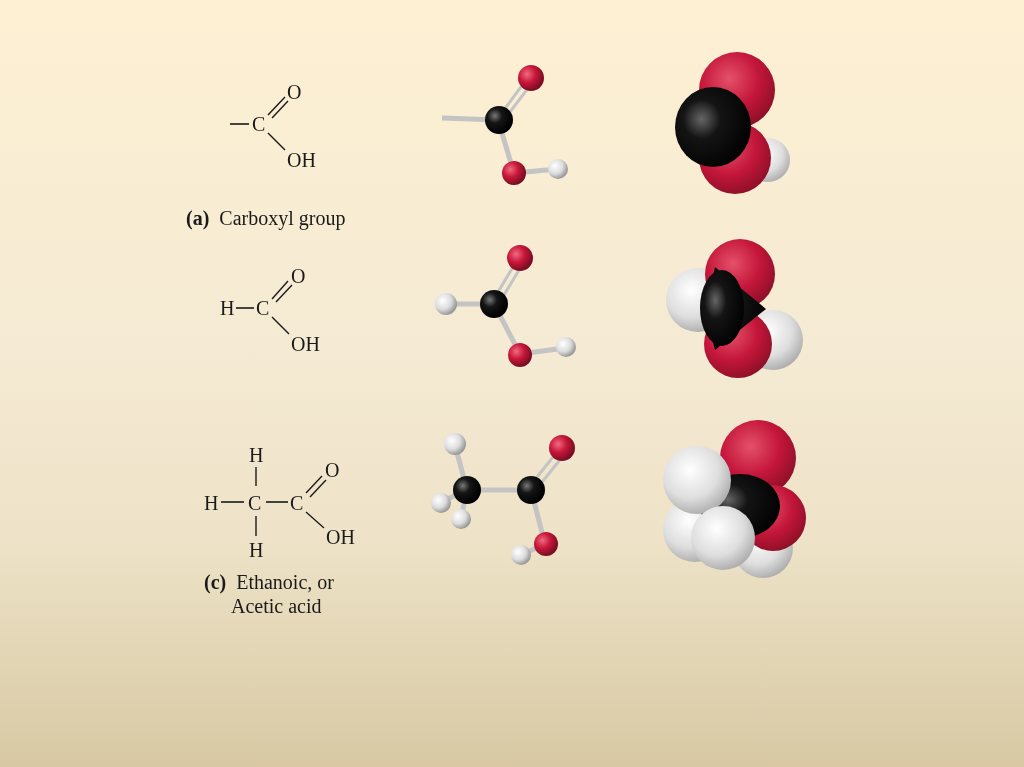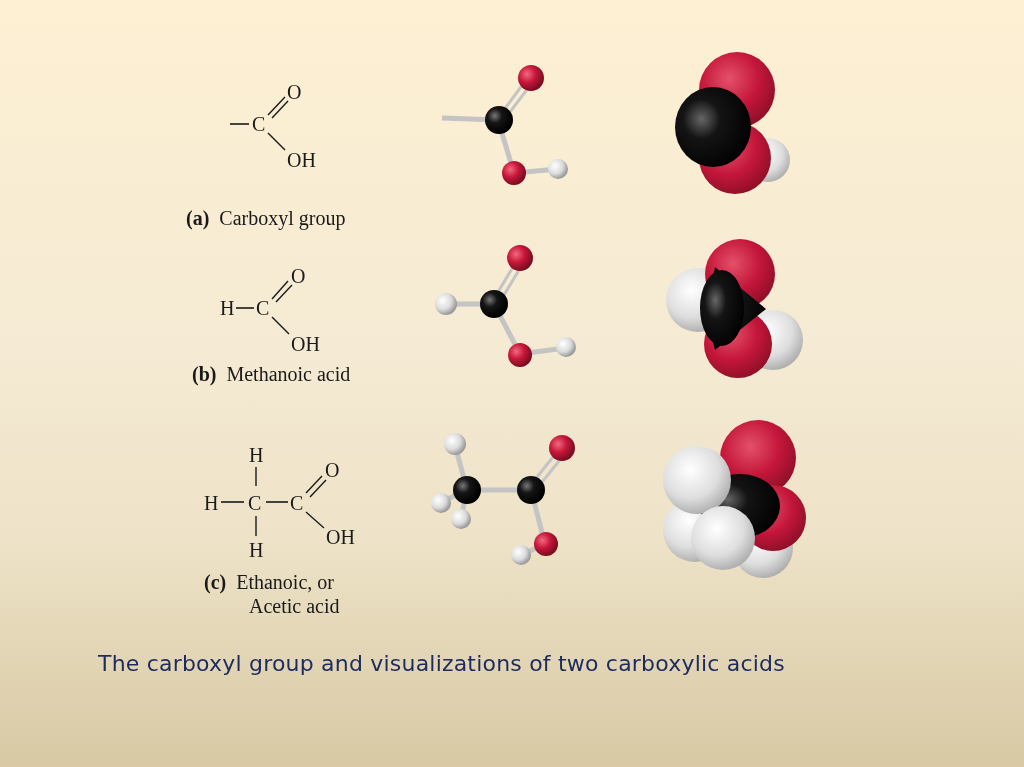--- a/index.html
+++ b/index.html
@@ -105,23 +105,20 @@
       <text x="2" y="53" font-size="20">H</text>
       <line x1="18" y1="46" x2="36" y2="46" stroke="#1a1a1a" stroke-width="1.6"></line>
       <text x="38" y="53" font-size="20">C</text>
       <line x1="54" y1="37" x2="70" y2="19" stroke="#1a1a1a" stroke-width="1.4"></line>
       <line x1="58" y1="40" x2="74" y2="23" stroke="#1a1a1a" stroke-width="1.4"></line>
       <text x="73" y="21" font-size="20">O</text>
       <line x1="54" y1="55" x2="71" y2="72" stroke="#1a1a1a" stroke-width="1.4"></line>
       <text x="73" y="89" font-size="20">OH</text>
     </svg>
   </div>
-  <div class="caption-label" style="left:192px; top:362px;">
-    <b>(b)</b>&nbsp; <span>Methanoic acid</span>
-  </div>
 
   <div class="model" style="left:428px; top:238px;">
     <svg width="160" height="140" viewBox="0 0 160 140">
       <line x1="18" y1="66" x2="66" y2="66" stroke="#c4c4c4" stroke-width="5"></line>
       <line x1="64" y1="64" x2="88" y2="24" stroke="#c4c4c4" stroke-width="3"></line>
       <line x1="70" y1="67" x2="94" y2="27" stroke="#c4c4c4" stroke-width="3"></line>
       <line x1="66" y1="66" x2="92" y2="116" stroke="#c4c4c4" stroke-width="5"></line>
       <line x1="92" y1="116" x2="137" y2="110" stroke="#c4c4c4" stroke-width="5"></line>
       <circle cx="92" cy="20" r="13" fill="url(#gO)"></circle>
       <circle cx="18" cy="66" r="11" fill="url(#gH)"></circle>
@@ -156,21 +153,21 @@
       <line x1="106" y1="53" x2="122" y2="36" stroke="#1a1a1a" stroke-width="1.4"></line>
       <line x1="110" y1="57" x2="126" y2="40" stroke="#1a1a1a" stroke-width="1.4"></line>
       <text x="125" y="37" font-size="20">O</text>
       <line x1="106" y1="72" x2="124" y2="88" stroke="#1a1a1a" stroke-width="1.4"></line>
       <text x="126" y="104" font-size="20">OH</text>
     </svg>
   </div>
   <div class="caption-label" style="left:204px; top:570px;">
     <b>(c)</b>&nbsp; <span>Ethanoic, or</span>
   </div>
-  <div class="caption-label" style="left:249px; top:594px;">
+  <div class="caption-label" style="left:231px; top:594px;">
     <span>Acetic acid</span>
   </div>
 
   <div class="model" style="left:425px; top:430px;">
     <svg width="160" height="145" viewBox="0 0 160 145">
       <line x1="30" y1="15" x2="42" y2="60" stroke="#c4c4c4" stroke-width="5"></line>
       <line x1="16" y1="72" x2="42" y2="60" stroke="#c4c4c4" stroke-width="5"></line>
       <line x1="36" y1="88" x2="42" y2="60" stroke="#c4c4c4" stroke-width="5"></line>
       <line x1="42" y1="60" x2="106" y2="60" stroke="#c4c4c4" stroke-width="5"></line>
       <line x1="104" y1="57" x2="132" y2="22" stroke="#c4c4c4" stroke-width="3"></line>
@@ -193,14 +190,13 @@
       <circle cx="108" cy="130" r="30" fill="url(#sH)"></circle>
       <circle cx="40" cy="112" r="32" fill="url(#sH)"></circle>
       <circle cx="103" cy="40" r="38" fill="url(#sO)"></circle>
       <circle cx="118" cy="100" r="33" fill="url(#sO)"></circle>
       <ellipse cx="85" cy="88" rx="40" ry="32" fill="url(#sC)"></ellipse>
       <circle cx="42" cy="62" r="34" fill="url(#sH)"></circle>
       <circle cx="68" cy="120" r="32" fill="url(#sH)"></circle>
     </svg>
   </div>
 
-  <div class="slide-caption">The carboxyl group and visualizations of two carboxylic acids</div>
 </div>
 
 </body></html>

